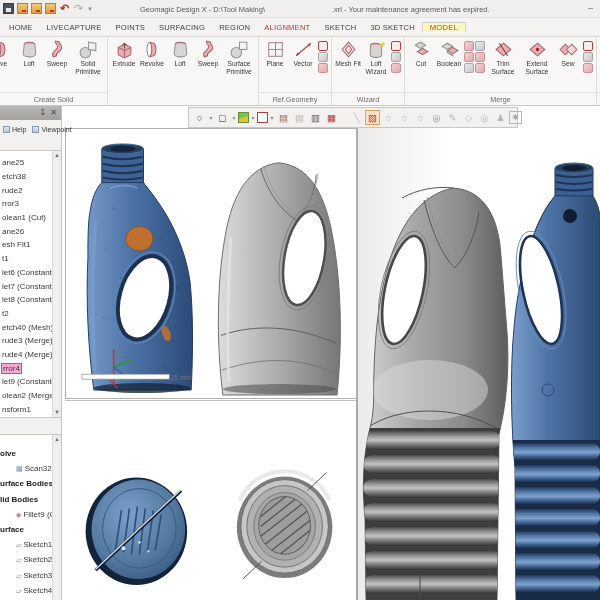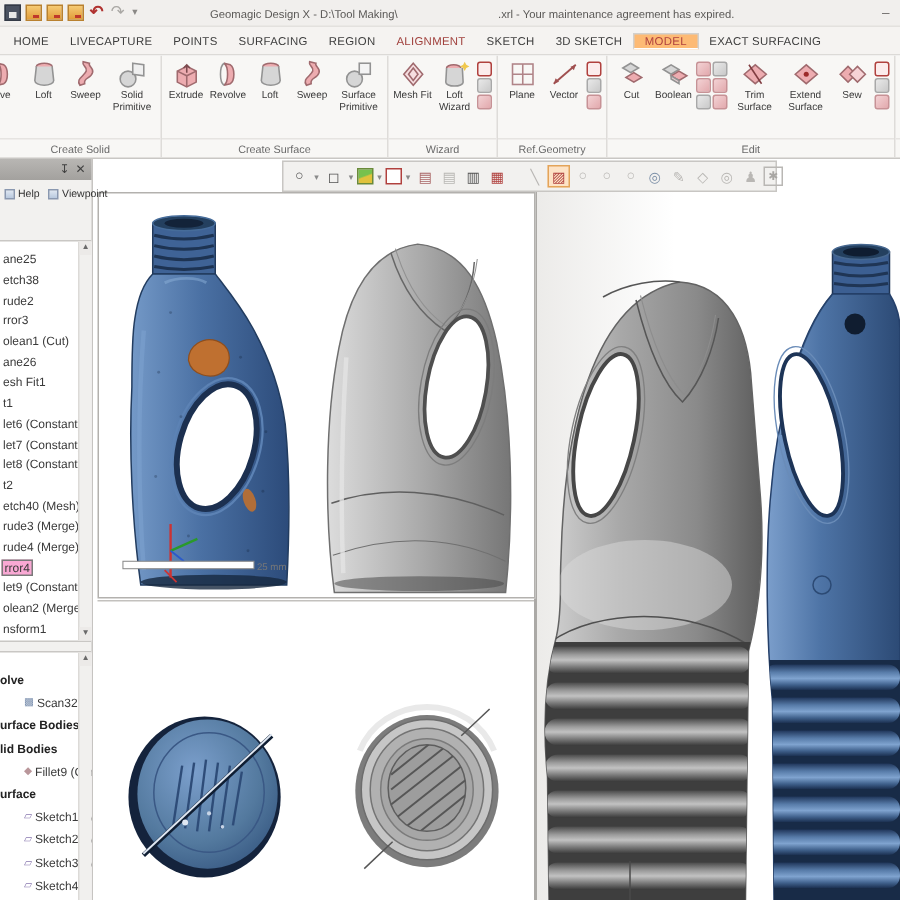--- a/index.html
+++ b/index.html
@@ -17,21 +17,21 @@
 .qi.redo{color:#a9a7a4;font-size:11px}
 .qi.caret{color:#8a8886;font-size:7px;width:6px}
 .title-main{position:absolute;left:140px;top:5px;font-size:7.5px;color:#5a5856;white-space:nowrap}
 .title-suffix{position:absolute;left:332px;top:5px;font-size:7.5px;color:#5a5856;white-space:nowrap}
 .win-min{position:absolute;right:7px;top:3px;color:#6a6866;font-size:9px}
 
 
 .tabbar{position:absolute;left:0;top:18px;width:600px;height:19px;background:#f5f3f1;display:flex;align-items:center;padding-left:2px;border-bottom:1px solid #dcdad7}
 .tab{padding:0 7px;display:flex;align-items:center;font-size:7.6px;letter-spacing:.2px;color:#3d3d3d;white-space:nowrap}
 .tab.accent{color:#a0403c}
-.tab.active{background:#fdba74;border:1px solid #d2d0cd;border-bottom:1px solid #fff;color:#b0413e;margin-bottom:-1px}
+.tab.active{background:#fef9c3;border:1px solid #d2d0cd;border-bottom:1px solid #fff;color:#b0413e;margin-bottom:-1px}
 
 
 .ribbon{position:absolute;left:0;top:37px;width:600px;height:69px;background:#f8f7f5;border-bottom:1px solid #c9c7c4;display:flex;overflow:hidden}
 .rgroup{display:flex;flex-direction:column;border-right:1px solid #deDCd9;flex:0 0 auto;overflow:hidden}
 .rbuttons{flex:1;display:flex;align-items:flex-start;padding:2px 2px 0 2px}
 .rbtn{width:28px;display:flex;flex-direction:column;align-items:center;text-align:center;font-size:6.7px;line-height:1.15;color:#3a3a3a;cursor:default}
 .rbtn.wide{width:34px}
 .rbtn.partial{margin-left:-15px}
 .rbtn svg{width:21px;height:21px;flex:0 0 auto}
 .rstack{display:flex;flex-direction:column;gap:1px;padding:2px 1px 0 1px}
@@ -42,21 +42,21 @@
 .gname{height:13px;font-size:7.2px;color:#6a6a6a;display:flex;align-items:center;justify-content:center;border-top:1px solid #e6e4e1;padding:0 4px;white-space:nowrap}
 
 
 .left-panel{position:absolute;left:0;top:106px;width:62px;bottom:0;background:#f2f1ef;border-right:1px solid #c6c4c1;z-index:3}
 .panel-head{height:14px;background:linear-gradient(#b8b6b3,#a3a19e);display:flex;justify-content:flex-end;align-items:center;gap:4px;padding-right:4px;color:#3f3f3f;font-size:8px}
 .ph-btn{cursor:default;line-height:1}
 .panel-tabs{height:18px;display:flex;align-items:center;gap:6px;padding-left:3px;font-size:7px;color:#333}
 .ptab{display:flex;align-items:center;gap:2px;white-space:nowrap}
 .ptab .pticon{width:7px;height:7px;border:1px solid #8a98b0;background:linear-gradient(#dfe7f2,#b9c9de);flex:0 0 auto}
 .tree{position:absolute;left:0;right:0;background:#fff;border-top:1px solid #c9c7c4;border-bottom:1px solid #c9c7c4;overflow:hidden}
-#tree1{top:54px;height:268px}
+#tree1{top:44px;height:268px}
 #tree2{top:328px;bottom:0;border-bottom:none}
 .tlist{padding:5px 10px 0 1px}
 .titem{height:13.7px;display:flex;align-items:center;white-space:nowrap;font-size:8px;color:#3a3a3a}
 .titem .tlabel{padding:0 1px}
 .titem.boxed .tlabel{border:1px solid #7a7a7a;background:#f9a8d4}
 .t2list{padding:11px 10px 0 0}
 .t2item{height:15.2px;display:flex;align-items:center;white-space:nowrap;font-size:8px;color:#3a3a3a}
 .t2item.bold{font-weight:bold;color:#222}
 .t2item.child{padding-left:16px}
 .t2ico{font-size:7px;margin-right:2px;line-height:1}
@@ -104,21 +104,20 @@
 <div class="tabbar">
     <div class="tab">HOME</div>
     <div class="tab">LIVECAPTURE</div>
     <div class="tab">POINTS</div>
     <div class="tab">SURFACING</div>
     <div class="tab">REGION</div>
     <div class="tab accent">ALIGNMENT</div>
     <div class="tab">SKETCH</div>
     <div class="tab">3D SKETCH</div>
     <div class="tab active">MODEL</div>
-    <div class="tab">EXACT SURFACING</div>
   </div>
 
 <div class="ribbon">
     <div class="rgroup">
       <div class="rbuttons">
         <div class="rbtn partial">
           <svg viewBox="0 0 20 20">
             <path d="M7 3c3 2 3 12 0 14l4-1c3-2 3-10 0-12z" fill="#edacb0" stroke="#a06a6e"></path>
             <path d="M7 3C4 5 4 15 7 17" fill="none" stroke="#939393"></path>
           </svg>
@@ -178,71 +177,70 @@
           <span>Sweep</span>
         </div>
         <div class="rbtn wide">
           <svg viewBox="0 0 20 20">
             <circle cx="7" cy="13" r="5" fill="#d6d6d6" stroke="#939393"></circle>
             <rect x="10" y="3" width="7" height="7" fill="#f4f4f4" stroke="#939393"></rect>
           </svg>
           <span>Surface Primitive</span>
         </div>
       </div>
-      <div class="gname">Create Surface</div>
     </div>
     <div class="rgroup">
       <div class="rbuttons">
         <div class="rbtn">
           <svg viewBox="0 0 20 20">
-            <path d="M10 3l6 7-6 7-6-7z" fill="#f6dee0" stroke="#a06a6e"></path>
-            <path d="M10 6l3 4-3 4-3-4z" fill="none" stroke="#a06a6e"></path>
-          </svg>
-          <span>Mesh Fit</span>
-        </div>
-        <div class="rbtn">
-          <svg viewBox="0 0 20 20">
-            <ellipse cx="9" cy="6" rx="4.5" ry="2" fill="#edacb0" stroke="#a06a6e"></ellipse>
-            <path d="M4.5 6 4 15a5.5 2.5 0 0 0 11 0L14.5 6" fill="#d6d6d6" stroke="#939393"></path>
-            <path d="M16 2l1 2 2 1-2 1-1 2-1-2-2-1 2-1z" fill="#f0c84e"></path>
-          </svg>
-          <span>Loft Wizard</span>
+            <rect x="3.5" y="3.5" width="13" height="13" fill="none" stroke="#b08488"></rect>
+            <path d="M3.5 10h13M10 3.5v13" stroke="#b08488"></path>
+          </svg>
+          <span>Plane</span>
+        </div>
+        <div class="rbtn">
+          <svg viewBox="0 0 20 20">
+            <path d="M3 16L17 4" stroke="#a05050" stroke-width="1.2"></path>
+            <path d="M17 4l-3.4 1.2 2.2 2.2z" fill="#a05050"></path>
+            <path d="M3 16l3.4-1.2-2.2-2.2z" fill="#a05050"></path>
+          </svg>
+          <span>Vector</span>
         </div>
         <div class="rstack">
           <div class="smico redbox"></div>
           <div class="smico alt"></div>
           <div class="smico"></div>
         </div>
       </div>
-      <div class="gname">Wizard</div>
+      <div class="gname">Ref.Geometry</div>
     </div>
     <div class="rgroup">
       <div class="rbuttons">
         <div class="rbtn">
           <svg viewBox="0 0 20 20">
-            <rect x="3.5" y="3.5" width="13" height="13" fill="none" stroke="#b08488"></rect>
-            <path d="M3.5 10h13M10 3.5v13" stroke="#b08488"></path>
-          </svg>
-          <span>Plane</span>
-        </div>
-        <div class="rbtn">
-          <svg viewBox="0 0 20 20">
-            <path d="M3 16L17 4" stroke="#a05050" stroke-width="1.2"></path>
-            <path d="M17 4l-3.4 1.2 2.2 2.2z" fill="#a05050"></path>
-            <path d="M3 16l3.4-1.2-2.2-2.2z" fill="#a05050"></path>
-          </svg>
-          <span>Vector</span>
+            <path d="M10 3l6 7-6 7-6-7z" fill="#f6dee0" stroke="#a06a6e"></path>
+            <path d="M10 6l3 4-3 4-3-4z" fill="none" stroke="#a06a6e"></path>
+          </svg>
+          <span>Mesh Fit</span>
+        </div>
+        <div class="rbtn">
+          <svg viewBox="0 0 20 20">
+            <ellipse cx="9" cy="6" rx="4.5" ry="2" fill="#edacb0" stroke="#a06a6e"></ellipse>
+            <path d="M4.5 6 4 15a5.5 2.5 0 0 0 11 0L14.5 6" fill="#d6d6d6" stroke="#939393"></path>
+            <path d="M16 2l1 2 2 1-2 1-1 2-1-2-2-1 2-1z" fill="#f0c84e"></path>
+          </svg>
+          <span>Loft Wizard</span>
         </div>
         <div class="rstack">
           <div class="smico redbox"></div>
           <div class="smico alt"></div>
           <div class="smico"></div>
         </div>
       </div>
-      <div class="gname">Ref.Geometry</div>
+      <div class="gname">Wizard</div>
     </div>
     <div class="rgroup">
       <div class="rbuttons">
         <div class="rbtn">
           <svg viewBox="0 0 20 20">
             <path d="M4 6l5-3 5 3-5 3z" fill="#d6d6d6" stroke="#939393"></path>
             <path d="M6 12l5-3 5 3-5 3z" fill="#edacb0" stroke="#a06a6e"></path>
           </svg>
           <span>Cut</span>
         </div>
@@ -282,21 +280,21 @@
             <path d="M8 10l5-5 5 5-5 5z" fill="#f6d3d6" stroke="#a06a6e"></path>
           </svg>
           <span>Sew</span>
         </div>
         <div class="rstack">
           <div class="smico redbox"></div>
           <div class="smico alt"></div>
           <div class="smico"></div>
         </div>
       </div>
-      <div class="gname">Edit</div>
+      <div class="gname">Merge</div>
     </div>
     <div class="rgroup">
       <div class="rbuttons">
         <div class="rbtn">
           <span>Fill Face ▾</span>
         </div>
       </div>
       <div class="gname">Fit</div>
     </div>
   </div>

